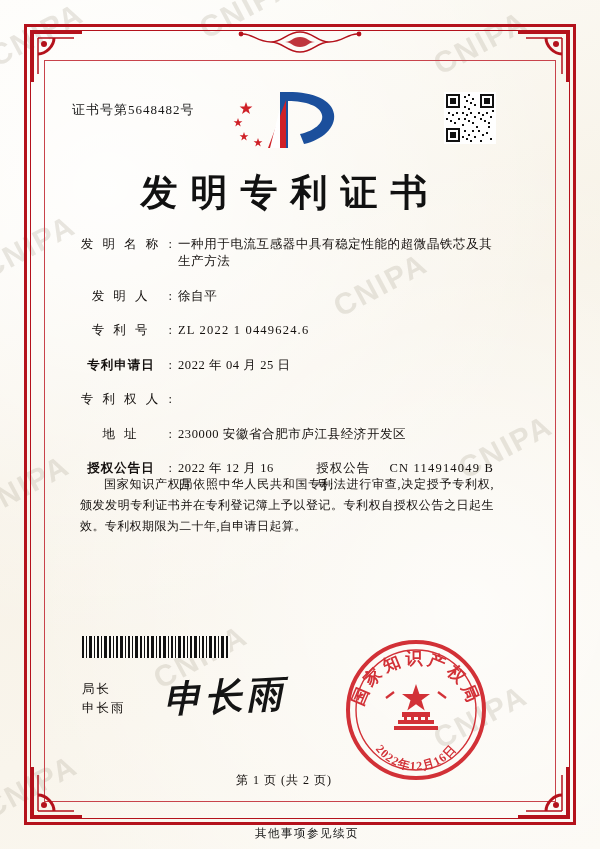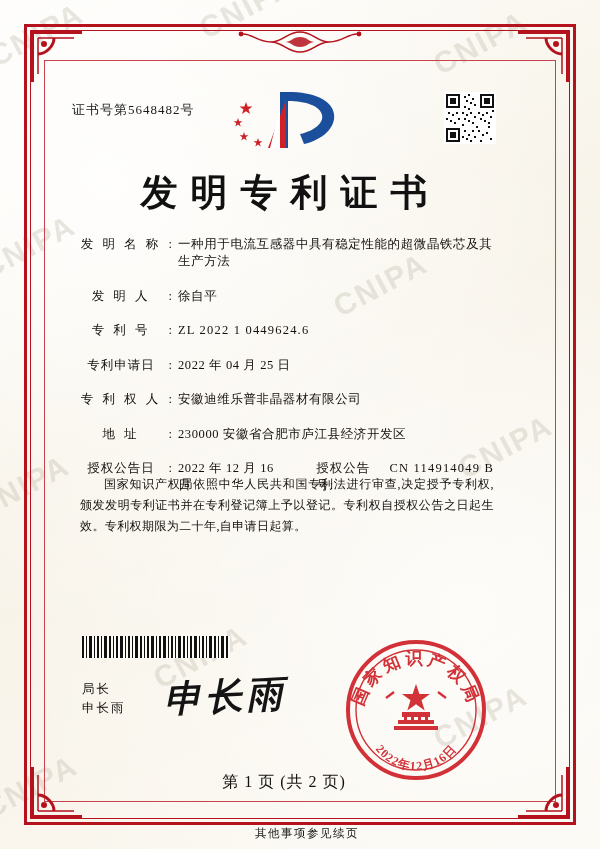--- a/index.html
+++ b/index.html
@@ -150,21 +150,21 @@
     font-size: 12.5px;
     color: #14100e;
   }
   .field-label {
     width: 82px;
     flex: 0 0 82px;
     letter-spacing: 3px;
     white-space: nowrap;
     text-align: center;
   }
-  .field-label.tight { letter-spacing: 1px; }
+  .field-label.tight { letter-spacing: 1px; font-weight: bold; }
   .field-colon {
     flex: 0 0 10px;
     text-align: right;
     padding-right: 6px;
   }
   .field-value {
     flex: 1 1 auto;
     letter-spacing: 0.6px;
   }
   .field-value.mono {
@@ -232,21 +232,21 @@
     top: 576px;
     width: 148px;
     height: 148px;
   }
 
   .page-number {
     position: absolute;
     left: 0; right: 0;
     top: 712px;
     text-align: center;
-    font-size: 16px;
+    font-size: 12px;
     color: #14100e;
     letter-spacing: 1px;
   }
 
   .footer-note {
     position: absolute;
     left: 0; right: 0;
     top: 826px;
     text-align: center;
     font-size: 11.5px;
@@ -434,21 +434,20 @@
 
       <div class="field-row">
         <div class="field-label tight">专利申请日</div>
         <div class="field-colon">:</div>
         <div class="field-value">2022 年 04 月 25 日</div>
       </div>
 
       <div class="field-row">
         <div class="field-label">专 利 权 人</div>
         <div class="field-colon">:</div>
-        <div class="field-value">安徽迪维乐普非晶器材有限公司</div>
       </div>
 
       <div class="field-row">
         <div class="field-label">地        址</div>
         <div class="field-colon">:</div>
         <div class="field-value">230000 安徽省合肥市庐江县经济开发区</div>
       </div>
 
       <div class="field-row">
         <div class="field-label tight">授权公告日</div>

